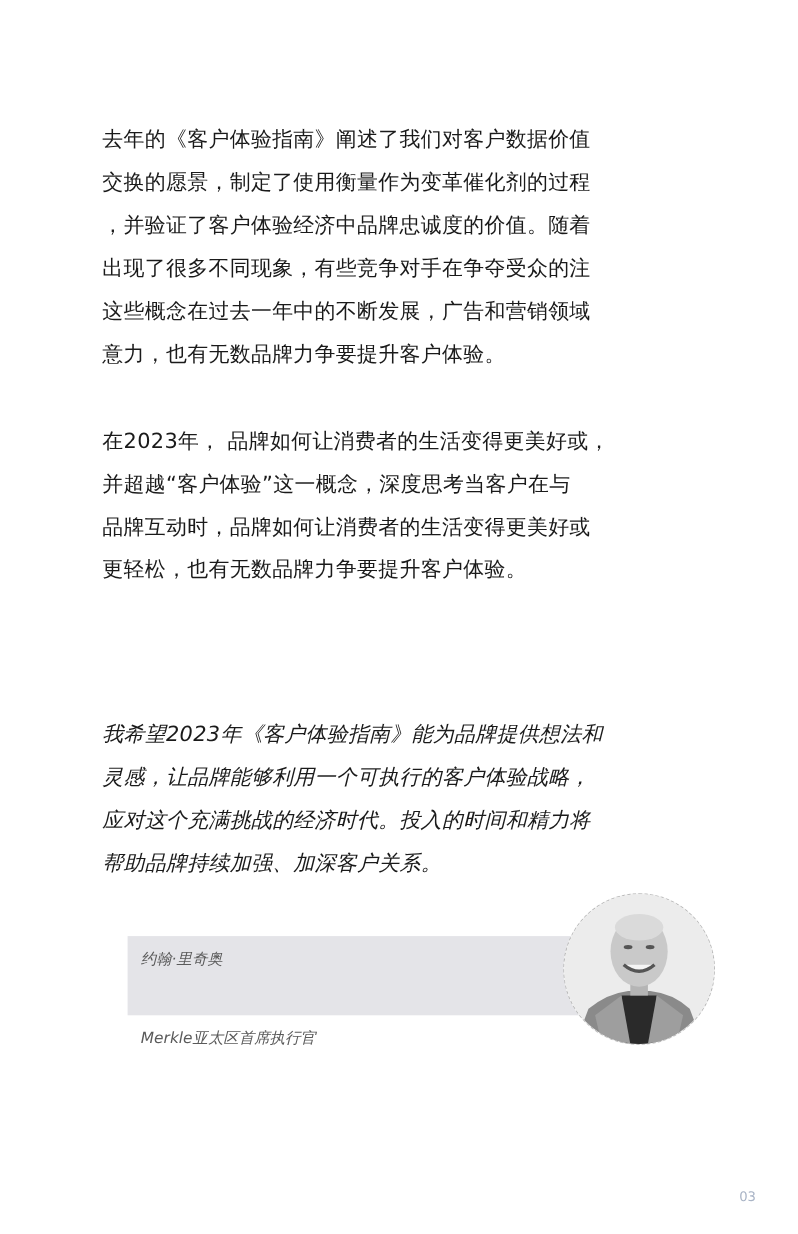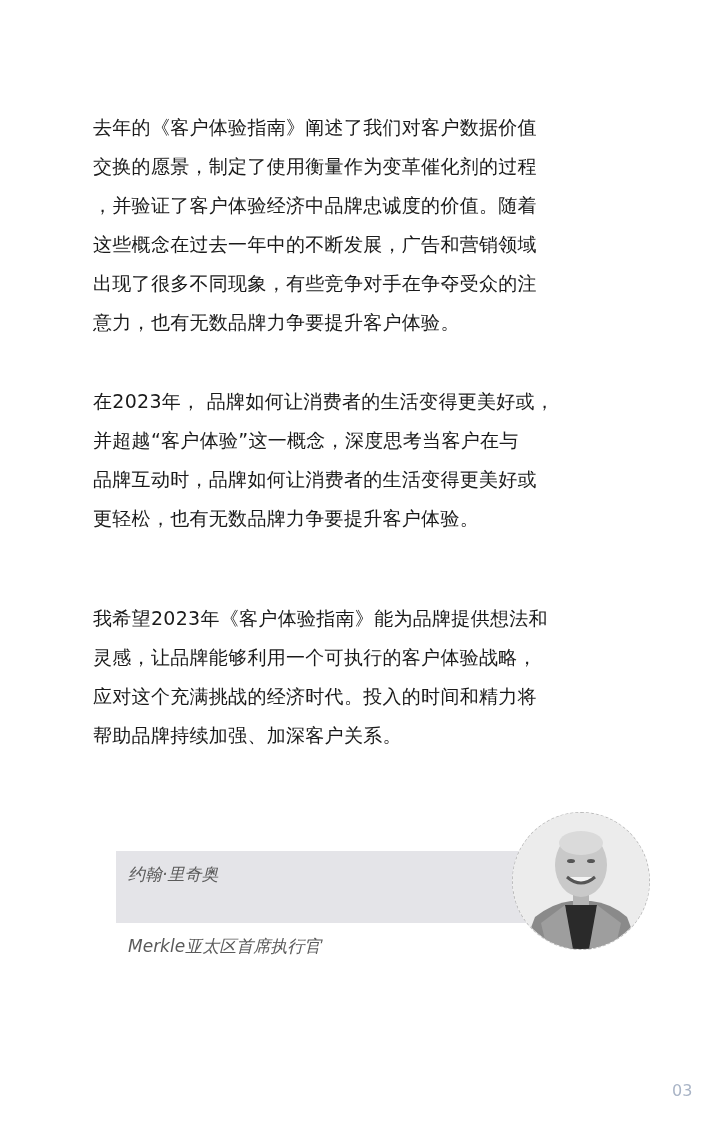--- a/index.html
+++ b/index.html
@@ -2,38 +2,38 @@
 <html><head>
 <meta charset="utf-8">
 <style>
   html, body { margin:0; padding:0; background:#ffffff; }
   body { width:725px; height:1122px; position:relative; overflow:hidden;
          font-family: "DejaVu Sans", "Liberation Sans", sans-serif; color:#1a1a1a; }
   .para { position:absolute; left:93px; width:560px; font-size:19px; line-height:39px; letter-spacing:0.3px; }
   .para .line { display:block; white-space:nowrap; height:39px; }
   #p1 { top:108px; }
   #p2 { top:382px; }
-  #p3 { top:599px; }
+  #p3 { top:649px;font-style:italic; }
   .sig-band { position:absolute; left:116px; top:851px; width:425px; height:72px; background:#e4e4e8; }
-  .sig-name, .sig-title { position:absolute; left:128px; font-style:italic; font-size:17px; color:#5a5a5a; font-weight:300; white-space:nowrap; }
+  .sig-name, .sig-title { position:absolute; left:128px; font-style:italic; font-size:14px; color:#5a5a5a; font-weight:300; white-space:nowrap; }
   .sig-name { top:863px; }
   .sig-title { top:935px; }
   .avatar { position:absolute; left:512px; top:812px; width:136px; height:136px; border-radius:50%;
             background:#f2f2f2; border:1px dashed #bbb; overflow:hidden; }
-  .page-num { position:absolute; left:672px; top:1081px; font-size:16px; color:#a9b4c6; }
+  .page-num { position:absolute; left:672px; top:1081px; font-size:12px; color:#a9b4c6; }
 </style>
 </head>
 <body>
 
 <div class="para" id="p1">
   <span class="line">去年的《客户体验指南》阐述了我们对客户数据价值</span>
   <span class="line">交换的愿景，制定了使用衡量作为变革催化剂的过程</span>
   <span class="line">，并验证了客户体验经济中品牌忠诚度的价值。随着</span>
+  <span class="line">出现了很多不同现象，有些竞争对手在争夺受众的注</span>
   <span class="line">这些概念在过去一年中的不断发展，广告和营销领域</span>
-  <span class="line">出现了很多不同现象，有些竞争对手在争夺受众的注</span>
   <span class="line">意力，也有无数品牌力争要提升客户体验。</span>
 </div>
 
 <div class="para" id="p2">
   <span class="line">在2023年， 品牌如何让消费者的生活变得更美好或，</span>
   <span class="line">并超越“客户体验”这一概念，深度思考当客户在与</span>
   <span class="line">品牌互动时，品牌如何让消费者的生活变得更美好或</span>
   <span class="line">更轻松，也有无数品牌力争要提升客户体验。</span>
 </div>
 

